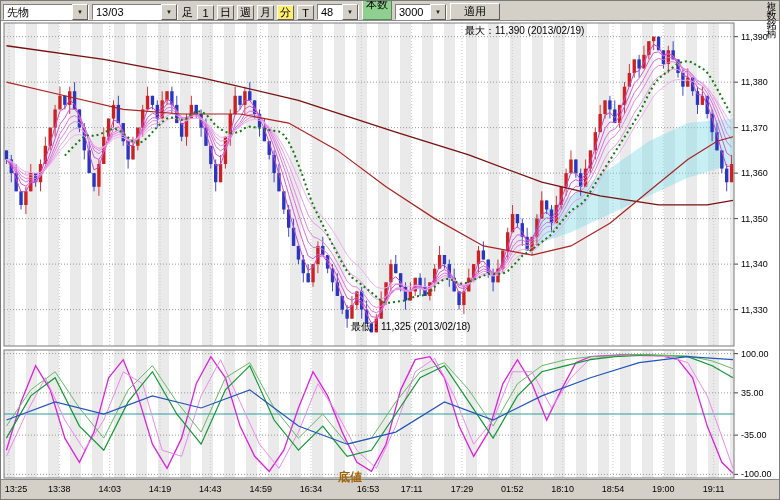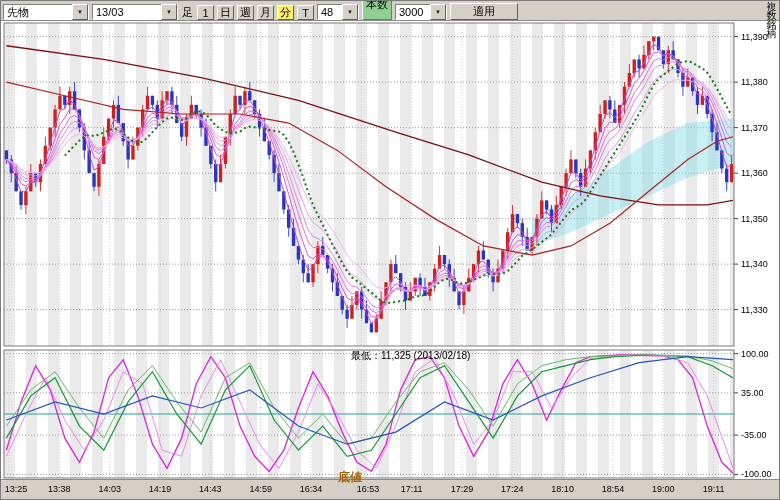--- a/index.html
+++ b/index.html
@@ -19,34 +19,34 @@
   .dd-arrow { width:14px; height:14px; background:#d4d0c8; border:1px solid; border-color:#fff #606060 #606060 #fff;
               font-size:6px; display:flex; align-items:center; justify-content:center; margin-left:2px; color:#222; flex:none; }
   .w86{width:86px} .w110{width:112px} .w40{width:42px} .w48{width:52px}
   .lbl { padding:0 1px; }
   .lbl.count { background:#8fcf8f; border:1px solid; border-color:#fff #5a8a5a #5a8a5a #fff; height:32px;
                display:inline-flex; align-items:center; padding:0 3px; box-sizing:border-box; }
   .pbtn { min-width:17px; height:15px; background:#d4d0c8; border:1px solid; border-color:#fff #606060 #606060 #fff;
           display:inline-flex; align-items:center; justify-content:center; cursor:pointer; box-sizing:border-box; padding:0 2px; }
   .pbtn.selected { background:#ffef6a; }
   .apply { height:17px; font-size:11px; background:#d4d0c8; border:1px solid; border-color:#fff #606060 #606060 #fff;
-           padding:0 22px; font-family:inherit; cursor:pointer; }
+           padding:0 13px; font-family:inherit; cursor:pointer; }
   .multi { position:absolute; right:1px; top:1px; width:17px; font-size:10px; line-height:9px;
            word-break:break-all; text-align:center; cursor:pointer; color:#000; }
   
   .stripes { position:absolute; left:3px; width:730px; z-index:1;
              background:repeating-linear-gradient(90deg,#eaeaea 0px,#eaeaea 11px,#ffffff 11px,#ffffff 22px); }
   .stripes.main { top:22px; height:323px; }
   .stripes.osc  { top:349px; height:128px; }
   svg { position:absolute; left:0; top:0; z-index:2; }
   svg text { font-family:"Liberation Sans","DejaVu Sans",sans-serif; fill:#000; }
   
   .ann { position:absolute; z-index:4; font-size:10px; color:#000; white-space:nowrap; }
   .ann.max { left:464px; top:23px; }
-  .ann.min { left:350px; top:319px;margin-top:29px; }
+  .ann.min { left:350px; top:319px; }
   .ann.bottom { left:337px; top:468px; color:#a16207; font-weight:bold; font-size:12px; }
   
   .xaxis { position:absolute; left:0; top:478px; width:780px; height:22px; background:#d4d0c8;
            border-top:1px solid #8a8a8a; z-index:3; box-sizing:border-box;padding-left:48px; }
   .xaxis .tl { position:absolute; top:4px; font-size:9px; color:#000; width:30px; text-align:center; }
 </style>
 </head>
 <body>
 
 <div class="screen">
@@ -431,35 +431,36 @@
       <line x1="3" y1="413" x2="733" y2="413" stroke="#2a9d9d" stroke-width="1"></line>
       <polyline points="5.433333333333334,449.22641509433964 20.03333333333333,400.92452830188677 34.633333333333326,364.6981132075472 49.23333333333333,388.8490566037736 63.83333333333332,437.1509433962264 78.43333333333334,461.3018867924528 93.03333333333333,431.1132075471698 107.63333333333333,376.77358490566036 122.23333333333332,358.66037735849056 136.83333333333331,394.8867924528302 151.43333333333334,443.188679245283 166.03333333333333,467.33962264150944 180.63333333333333,437.1509433962264 195.23333333333332,382.811320754717 209.83333333333331,355.64150943396226 224.4333333333333,376.77358490566036 239.0333333333333,425.07547169811323 253.63333333333333,455.2641509433962 268.2333333333333,470.35849056603774 282.8333333333333,449.22641509433964 297.43333333333334,406.9622641509434 312.0333333333333,370.7358490566038 326.6333333333333,394.8867924528302 341.2333333333333,431.1132075471698 355.8333333333333,461.3018867924528 370.4333333333333,470.35849056603774 385.0333333333333,443.188679245283 399.6333333333333,388.8490566037736 414.2333333333333,358.66037735849056 428.8333333333333,355.64150943396226 443.4333333333333,376.77358490566036 458.0333333333333,425.07547169811323 472.63333333333327,455.2641509433962 487.2333333333333,431.1132075471698 501.8333333333333,382.811320754717 516.4333333333333,358.66037735849056 531.0333333333332,382.811320754717 545.6333333333332,419.0377358490566 560.2333333333332,388.8490566037736 574.8333333333333,361.6792452830189 589.4333333333333,355.64150943396226 618.6333333333332,353.8301886792453 647.8333333333333,353.8301886792453 662.4333333333333,355.0377358490566 677.0333333333332,358.66037735849056 691.6333333333332,376.77358490566036 706.2333333333332,425.07547169811323 720.8333333333333,461.3018867924528 732,472.1698113207547" fill="none" stroke="#dd22dd" stroke-width="1.3"></polyline>
       <polyline points="5.433333333333334,455.2641509433962 24.9,413 44.36666666666666,376.77358490566036 63.83333333333332,419.0377358490566 83.3,449.22641509433964 102.76666666666667,419.0377358490566 122.23333333333332,370.7358490566038 141.7,382.811320754717 161.16666666666666,449.22641509433964 180.63333333333333,455.2641509433962 200.1,394.8867924528302 219.56666666666666,358.66037735849056 239.0333333333333,400.92452830188677 258.49999999999994,443.188679245283 277.96666666666664,467.33962264150944 297.43333333333334,431.1132075471698 316.9,382.811320754717 336.3666666666666,413 355.8333333333333,449.22641509433964 375.29999999999995,467.33962264150944 394.76666666666665,425.07547169811323 414.2333333333333,370.7358490566038 433.7,357.45283018867923 453.16666666666663,394.8867924528302 472.63333333333327,443.188679245283 492.09999999999997,419.0377358490566 511.5666666666666,370.7358490566038 531.0333333333332,370.7358490566038 550.4999999999999,406.9622641509434 569.9666666666666,376.77358490566036 589.4333333333333,357.45283018867923 628.3666666666666,354.4339622641509 667.2999999999998,355.64150943396226 686.7666666666665,361.6792452830189 706.2333333333332,394.8867924528302 725.6999999999999,449.22641509433964 732,467.33962264150944" fill="none" stroke="#ee88ee" stroke-width="1"></polyline>
       <polyline points="5.433333333333334,437.1509433962264 29.766666666666666,394.8867924528302 54.099999999999994,376.77358490566036 78.43333333333334,425.07547169811323 102.76666666666667,449.22641509433964 127.1,400.92452830188677 151.43333333333334,370.7358490566038 175.76666666666665,413 200.1,443.188679245283 224.4333333333333,388.8490566037736 248.76666666666665,364.6981132075472 273.09999999999997,419.0377358490566 297.43333333333334,449.22641509433964 321.76666666666665,425.07547169811323 346.09999999999997,455.2641509433962 370.4333333333333,449.22641509433964 394.76666666666665,413 419.09999999999997,376.77358490566036 443.4333333333333,364.6981132075472 467.76666666666665,400.92452830188677 492.09999999999997,437.1509433962264 516.4333333333333,394.8867924528302 540.7666666666665,370.7358490566038 565.0999999999999,364.6981132075472 589.4333333333333,358.66037735849056 613.7666666666665,355.64150943396226 638.0999999999999,354.4339622641509 662.4333333333333,354.4339622641509 686.7666666666665,355.64150943396226 711.0999999999999,364.6981132075472 732,376.77358490566036" fill="none" stroke="#119933" stroke-width="1.2"></polyline>
       <polyline points="5.433333333333334,425.07547169811323 29.766666666666666,388.8490566037736 54.099999999999994,370.7358490566038 78.43333333333334,406.9622641509434 102.76666666666667,437.1509433962264 127.1,388.8490566037736 151.43333333333334,364.6981132075472 175.76666666666665,400.92452830188677 200.1,431.1132075471698 224.4333333333333,376.77358490566036 248.76666666666665,361.6792452830189 273.09999999999997,406.9622641509434 297.43333333333334,437.1509433962264 321.76666666666665,413 346.09999999999997,443.188679245283 370.4333333333333,437.1509433962264 394.76666666666665,400.92452830188677 419.09999999999997,370.7358490566038 443.4333333333333,361.6792452830189 467.76666666666665,388.8490566037736 492.09999999999997,425.07547169811323 516.4333333333333,382.811320754717 540.7666666666665,364.6981132075472 565.0999999999999,358.66037735849056 589.4333333333333,355.64150943396226 638.0999999999999,353.8301886792453 686.7666666666665,355.0377358490566 711.0999999999999,359.8679245283019 732,367.7169811320755" fill="none" stroke="#66bb66" stroke-width="1"></polyline>
       <polyline points="5.433333333333334,419.0377358490566 54.099999999999994,400.92452830188677 102.76666666666667,413 151.43333333333334,394.8867924528302 200.1,406.9622641509434 248.76666666666665,388.8490566037736 297.43333333333334,425.07547169811323 346.09999999999997,443.188679245283 394.76666666666665,431.1132075471698 443.4333333333333,400.92452830188677 492.09999999999997,419.0377358490566 540.7666666666665,394.8867924528302 589.4333333333333,376.77358490566036 638.0999999999999,361.6792452830189 686.7666666666665,355.64150943396226 732,358.66037735849056" fill="none" stroke="#2255bb" stroke-width="1.2"></polyline>
       <rect x="3" y="22" width="730" height="323" fill="none" stroke="#7a7a7a"></rect>
       <rect x="3" y="349" width="730" height="128" fill="none" stroke="#7a7a7a"></rect>
     </svg>
 
+  <div class="ann max">最大：11,390 (2013/02/19)</div>
   <div class="ann min">最低：11,325 (2013/02/18)</div>
   <div class="ann bottom">底値</div>
 
   <div class="xaxis" id="time-axis">
       <div class="tl" style="left: 0px;">13:25</div>
       <div class="tl" style="left: 43.33px;">13:38</div>
       <div class="tl" style="left: 93.66px;">14:03</div>
       <div class="tl" style="left: 143.99px;">14:19</div>
       <div class="tl" style="left: 194.32px;">14:43</div>
       <div class="tl" style="left: 244.65px;">14:59</div>
       <div class="tl" style="left: 294.98px;">16:34</div>
       <div class="tl" style="left: 352px;">16:53</div>
       <div class="tl" style="left: 395.64px;">17:11</div>
       <div class="tl" style="left: 445.97px;">17:29</div>
-      <div class="tl" style="left: 496.3px;">17:24</div>
+      <div class="tl" style="left: 496.3px;">01:52</div>
       <div class="tl" style="left: 546.63px;">18:10</div>
       <div class="tl" style="left: 596.96px;">18:54</div>
       <div class="tl" style="left: 647.29px;">19:00</div>
       <div class="tl" style="left: 697.62px;">19:11</div>
     </div>
 
   <div class="toolbar">
     <div class="dd w86">
       <span class="dd-val">先物</span>
       <span class="dd-arrow">▼</span>

